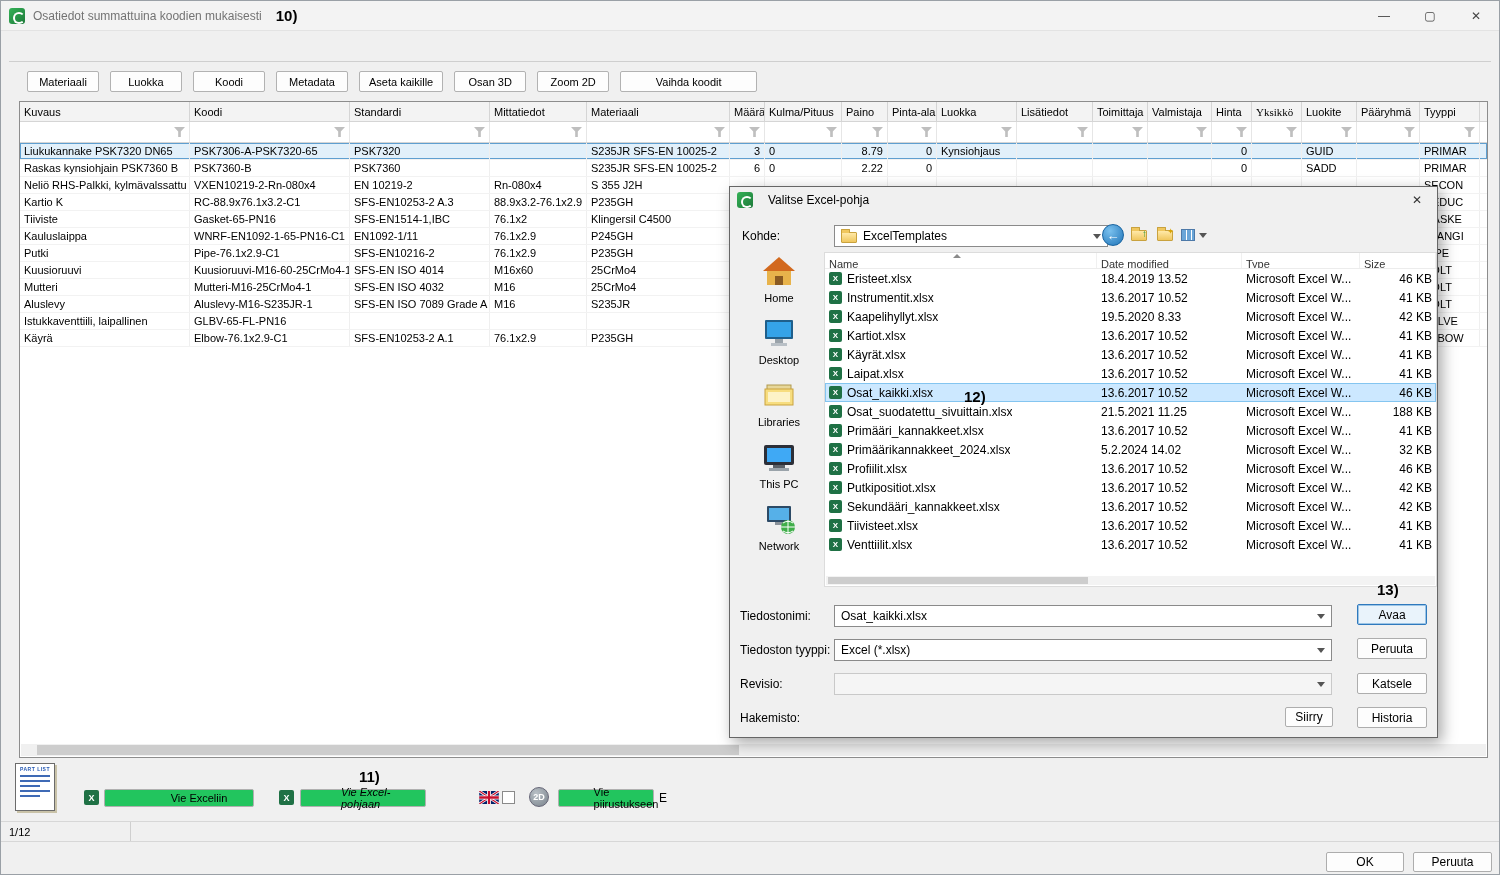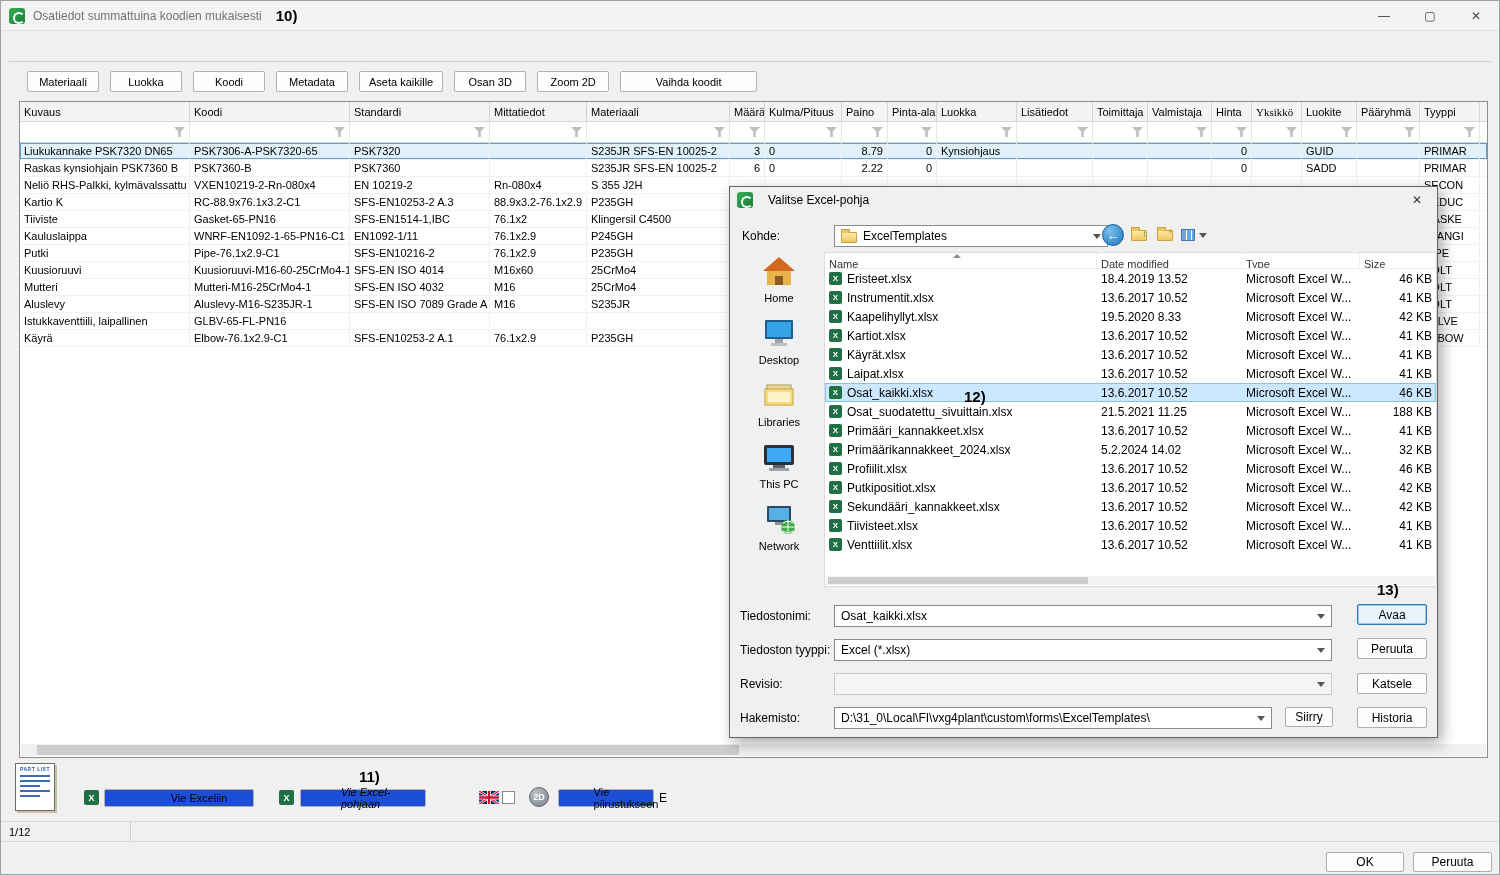--- a/index.html
+++ b/index.html
@@ -47,21 +47,21 @@
   .tcell { flex:none; font-size:11px; line-height:16px; padding:0 4px; border-right:1px solid #efefef; overflow:hidden; white-space:nowrap; }
   .hscroll { position:absolute; left:1px; right:1px; bottom:1px; height:12px; background:#f0f0f0; }
   .hthumb { position:absolute; left:16px; top:1px; width:702px; height:10px; background:#cdcdcd; }
 
   
   .partlist-icon { position:absolute; left:14px; top:762px; width:40px; height:48px; background:#fff; border:1px solid #6b6b6b; box-shadow:2px 2px 0 #c9c2a8; padding:2px; }
   .pl-title { font-size:5px; font-weight:bold; color:#2458b3; text-align:center; letter-spacing:.5px; }
   .pl-line { height:2px; background:#3f6ab5; margin:3px 2px 0; }
   .pl-line.short { width:60%; }
   .xls { width:15px; height:15px; background:#1f7145; border-radius:2px; color:#fff; font-weight:bold; font-size:9px; display:inline-flex; align-items:center; justify-content:center; flex:none;}
-  .small-btn { position:absolute; height:18px; background:#1d4ed8; border:1px solid #b0b0b0; border-radius:2px; font-size:11px; display:flex; align-items:center; justify-content:center;padding-left:40px; }
+  .small-btn { position:absolute; height:18px; background:#22c55e; border:1px solid #b0b0b0; border-radius:2px; font-size:11px; display:flex; align-items:center; justify-content:center;padding-left:40px; }
   .abs { position:absolute; }
   .checkbox { width:13px; height:13px; background:#fff; border:1px solid #8a8a8a; }
   .d2-badge { width:20px; height:20px; border-radius:50%; background:radial-gradient(circle at 35% 30%, #b9c0c6, #79838c); border:1px solid #667; color:#fff; font-size:9px; font-weight:bold; display:flex; align-items:center; justify-content:center; }
   .e-label { font-size:12px; }
 
   .statusbar { position:absolute; top:820px; left:0; right:0; height:21px; background:#f0f0f0; border-top:1px solid #d7d7d7; border-bottom:1px solid #d7d7d7; display:flex; align-items:center; }
   .status-cell { width:130px; height:100%; display:flex; align-items:center; padding-left:8px; border-right:1px solid #cfcfcf; font-size:11px; }
 
   .btn { background:#fdfdfd; border:1px solid #adadad; border-radius:2px; font-size:12px; display:flex; align-items:center; justify-content:center; }
   .ok-btn { position:absolute; left:1325px; top:851px; width:78px; height:20px; }
@@ -746,24 +746,20 @@
     <div class="dbtn" style="left:627px; top:451px;">Peruuta</div>
 
     <span class="dlg-label" style="left:10px; top:490px;">Revisio:</span>
     <div class="combo disabled" style="left:104px; top:486px; width:498px;">
       <span class="val"></span>
       <span class="caret"></span>
     </div>
     <div class="dbtn" style="left:627px; top:486px;">Katsele</div>
 
     <span class="dlg-label" style="left:10px; top:524px;">Hakemisto:</span>
-    <div class="combo" style="left:104px; top:520px; width:438px;">
-      <span class="val">D:\31_0\Local\FI\vxg4plant\custom\forms\ExcelTemplates\</span>
-      <span class="caret"></span>
-    </div>
     <div class="dbtn" style="left:555px; top:520px; width:48px; height:20px;">Siirry</div>
     <div class="dbtn" style="left:627px; top:520px;">Historia</div>
   </div>
 
   <span class="overlay-annot" style="left:358px; top:767px;">11)</span>
   <span class="overlay-annot" style="left:963px; top:387px;">12)</span>
   <span class="overlay-annot" style="left:1376px; top:580px;">13)</span>
 
 </div>
 

